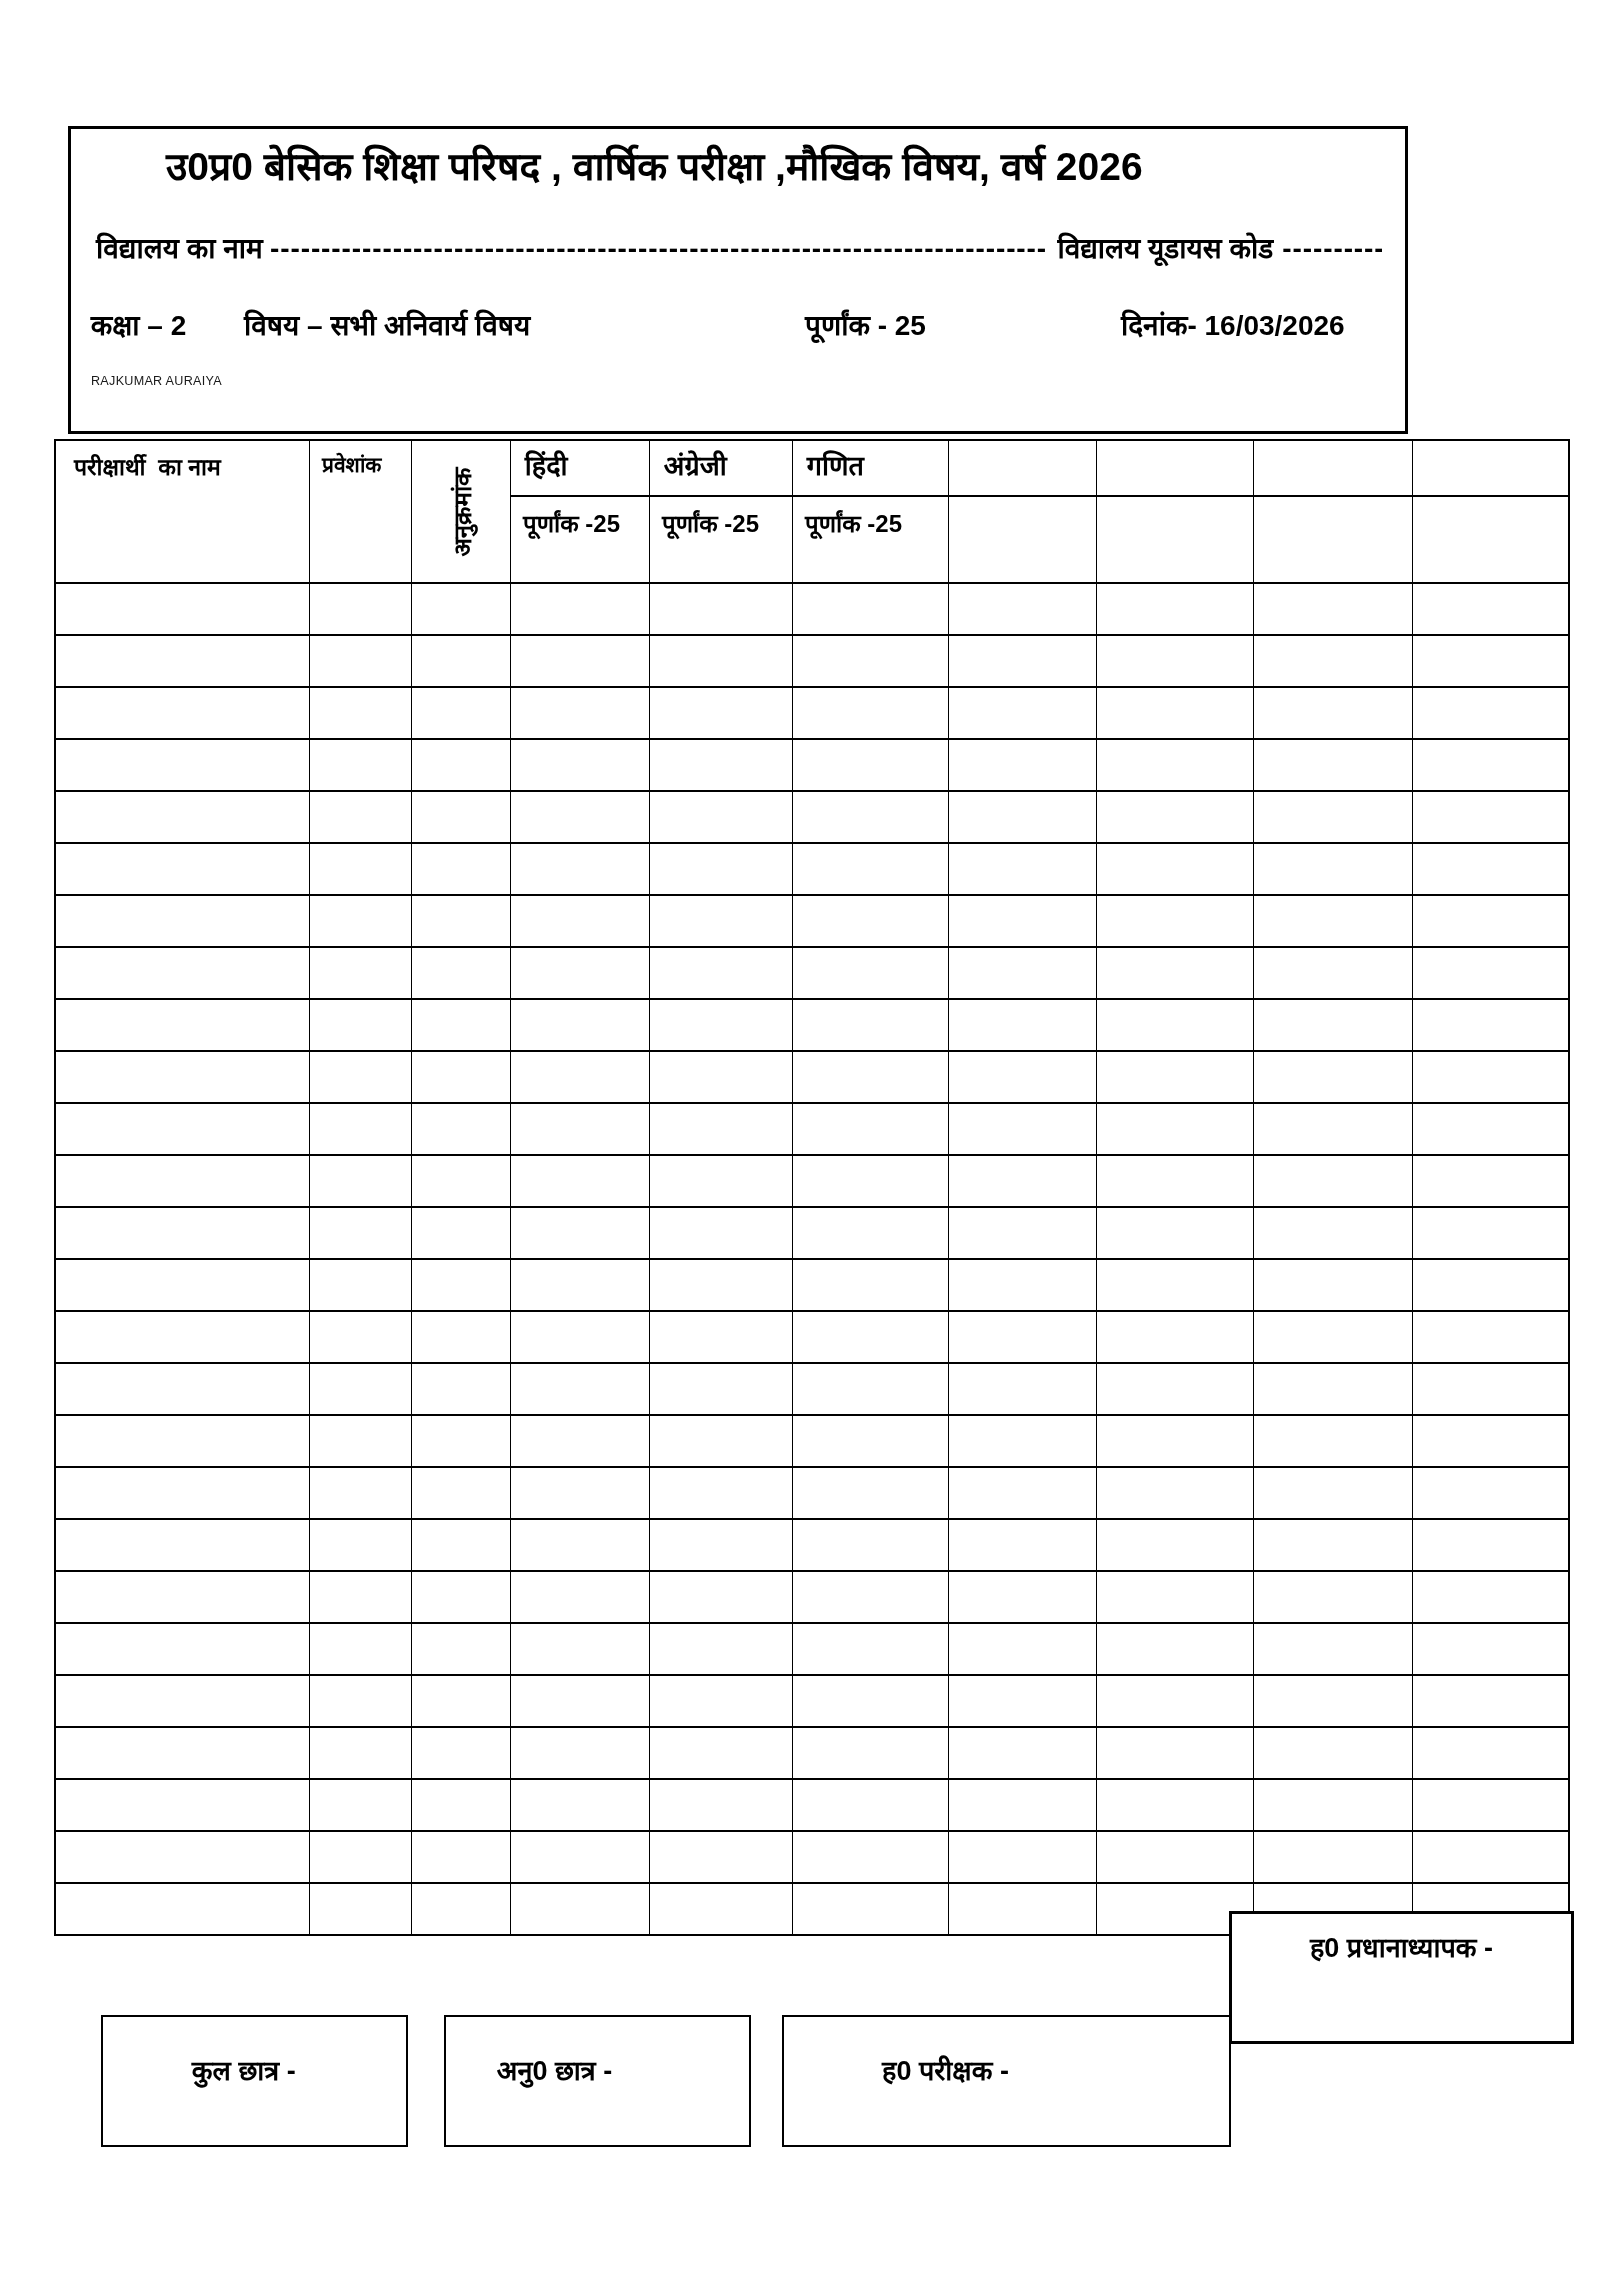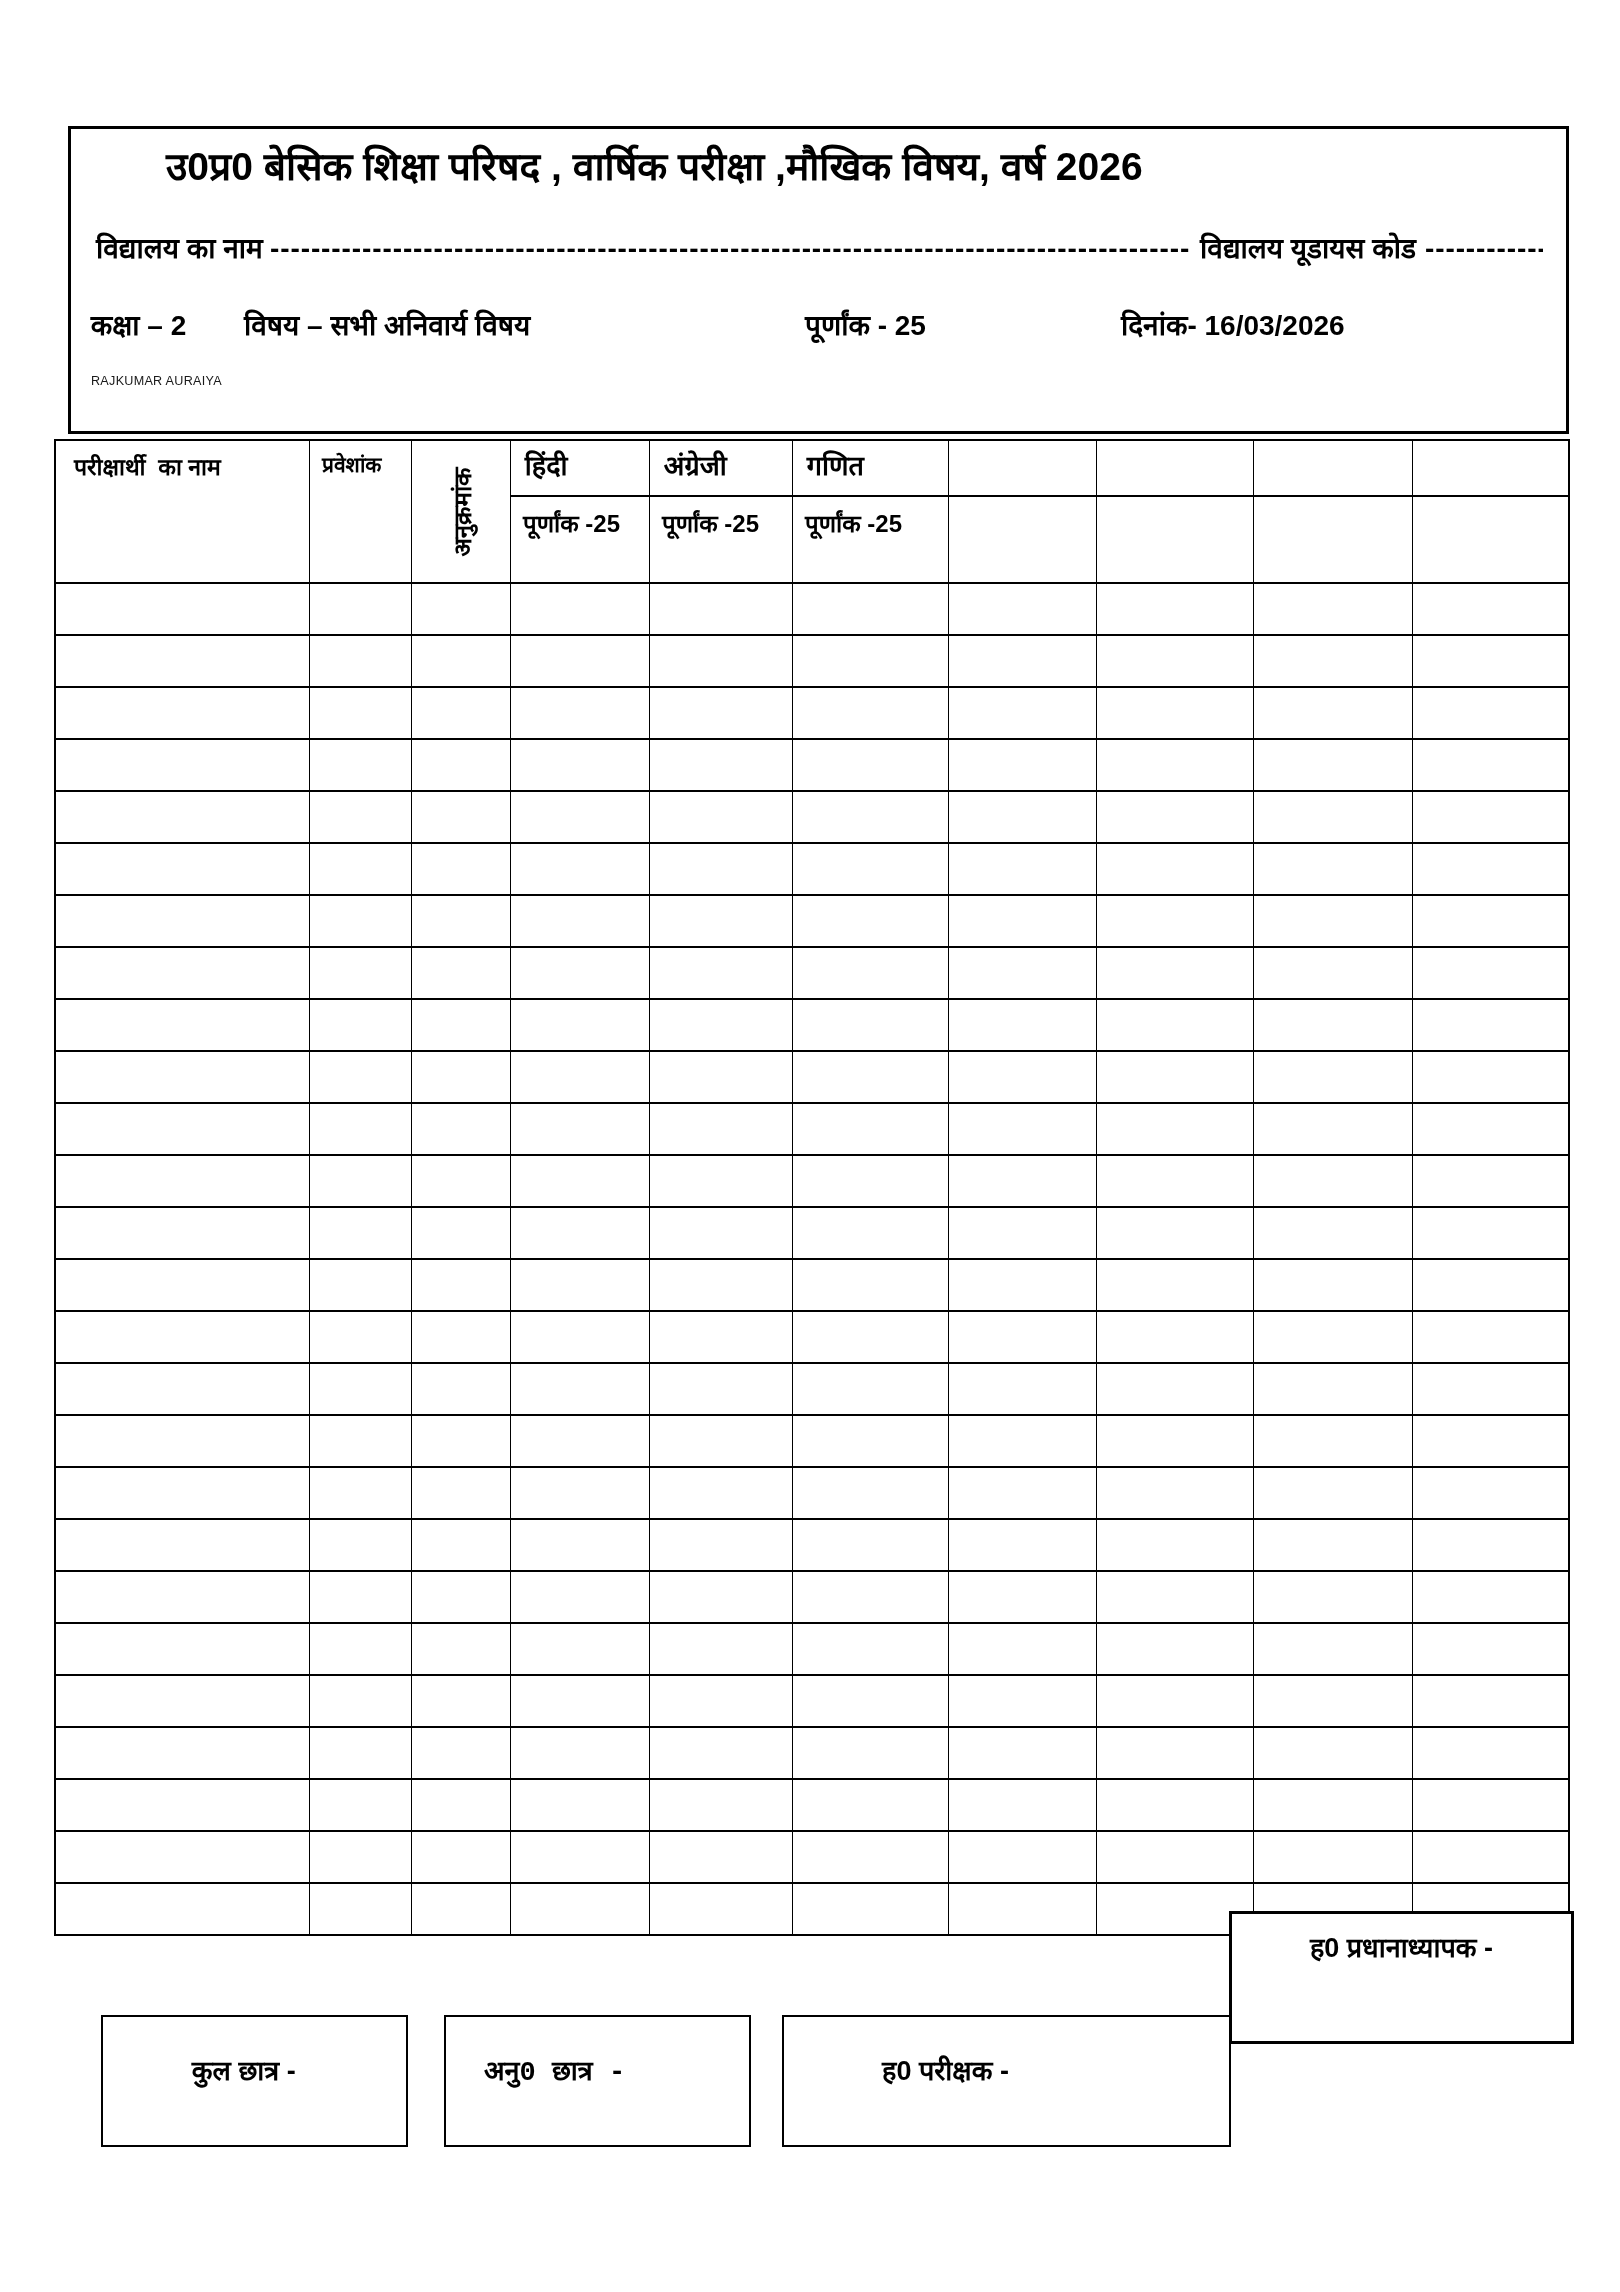--- a/index.html
+++ b/index.html
@@ -9,21 +9,21 @@
     width:1620px; height:2293px;
     background:#ffffff;
     color:#000;
     font-family:"Liberation Sans","DejaVu Sans",sans-serif;
     overflow:hidden;
   }
 
   
   .header-box {
     position:absolute; left:68px; top:126px;
-    width:1501px; height:308px;
+    width:1340px; height:308px;
     border:3.6px solid #000;
     background:#fff;
   }
   .form-title {
     position:absolute; left:95px; top:9px;
     font-size:39px; font-weight:700;
     white-space:nowrap; letter-spacing:0px;
   }
   .line2 {
     position:absolute; left:25px; right:23px; top:100px;
@@ -87,21 +87,21 @@
   
   .fbox {
     position:absolute;
     border:2.7px solid #000; background:#fff;
     font-size:27px; font-weight:700;
     display:flex; justify-content:center;
   }
   .fbox span { margin-top:34px; white-space:nowrap; }
   .fbox-1 { left:101px; top:2015px; width:307px; height:132px; }
   .fbox-1 span { transform:translateX(-10.7px); }
-  .fbox-2 { left:444px; top:2015px; width:307px; height:132px;font-family:Liberation Mono, monospace; }
+  .fbox-2 { left:444px; top:2015px; width:307px; height:132px; }
   .fbox-2 span { transform:translateX(-43px); }
   .fbox-3 { left:782px; top:2015px; width:449px; height:132px; }
   .fbox-3 span { transform:translateX(-61px); }
   .fbox-4 { left:1229px; top:1911px; width:345px; height:133px; z-index:2; border-width:3.6px; }
   .fbox-4 span { margin-top:14.3px; }
 </style>
 </head>
 <body>
 
 <div class="page">

